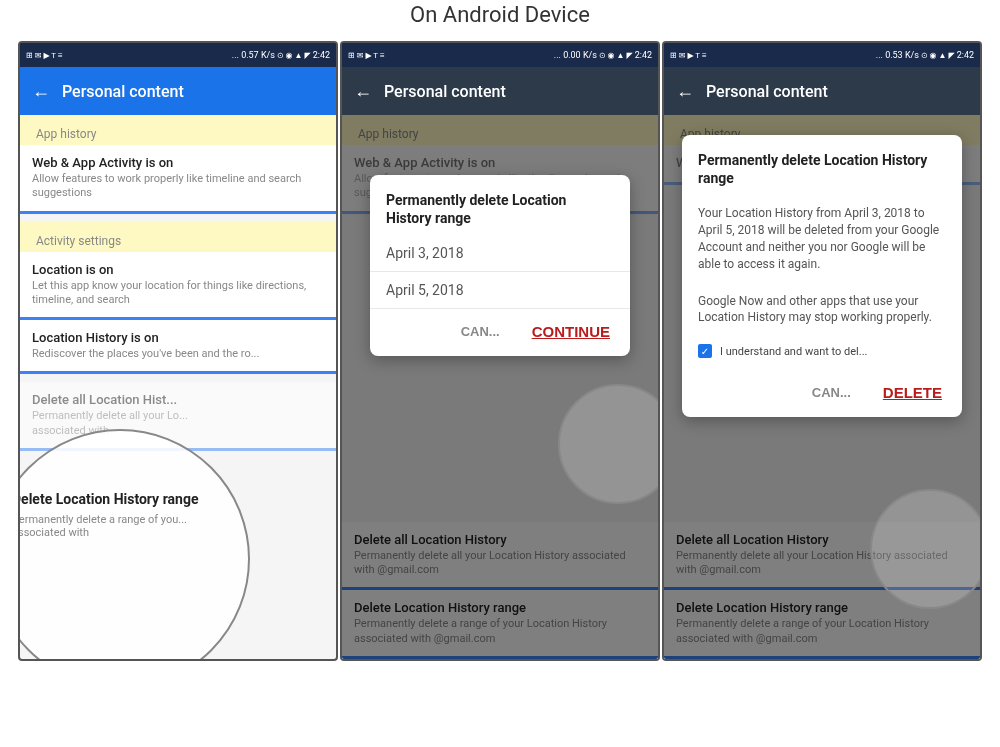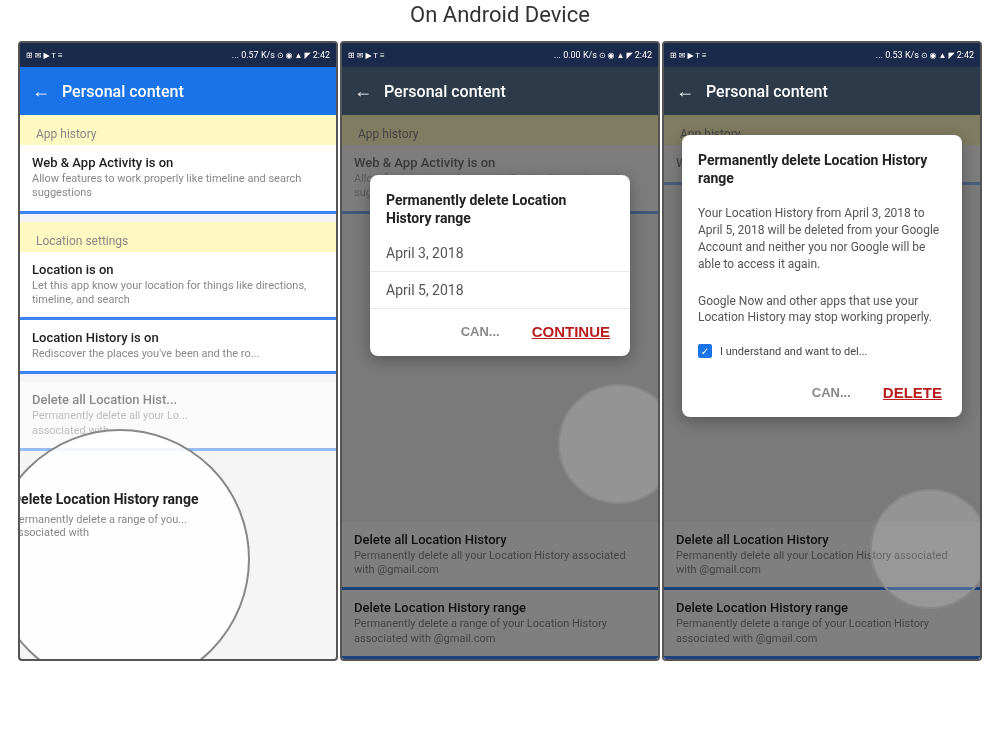--- a/index.html
+++ b/index.html
@@ -291,21 +291,21 @@
       <span class="toolbar-title">Personal content</span>
     </div>
 
     <div class="content-area">
       <div class="section-label">App history</div>
       <div class="settings-item">
         <div class="settings-item-title">Web &amp; App Activity is on</div>
         <div class="settings-item-desc">Allow features to work properly like timeline and search suggestions</div>
       </div>
       <div class="divider"></div>
-      <div class="section-label">Location settings</div>
+      <div class="section-label">Activity settings</div>
       <div class="settings-item">
         <div class="settings-item-title">Location is on</div>
         <div class="settings-item-desc">Let this app know your location for things like directions, timeline, and search</div>
       </div>
       <div class="settings-item">
         <div class="settings-item-title">Location History is on</div>
         <div class="settings-item-desc">Rediscover the places you've been and the ro...</div>
       </div>
       <div class="divider"></div>
       <div class="settings-item" style="opacity:0.5;">

